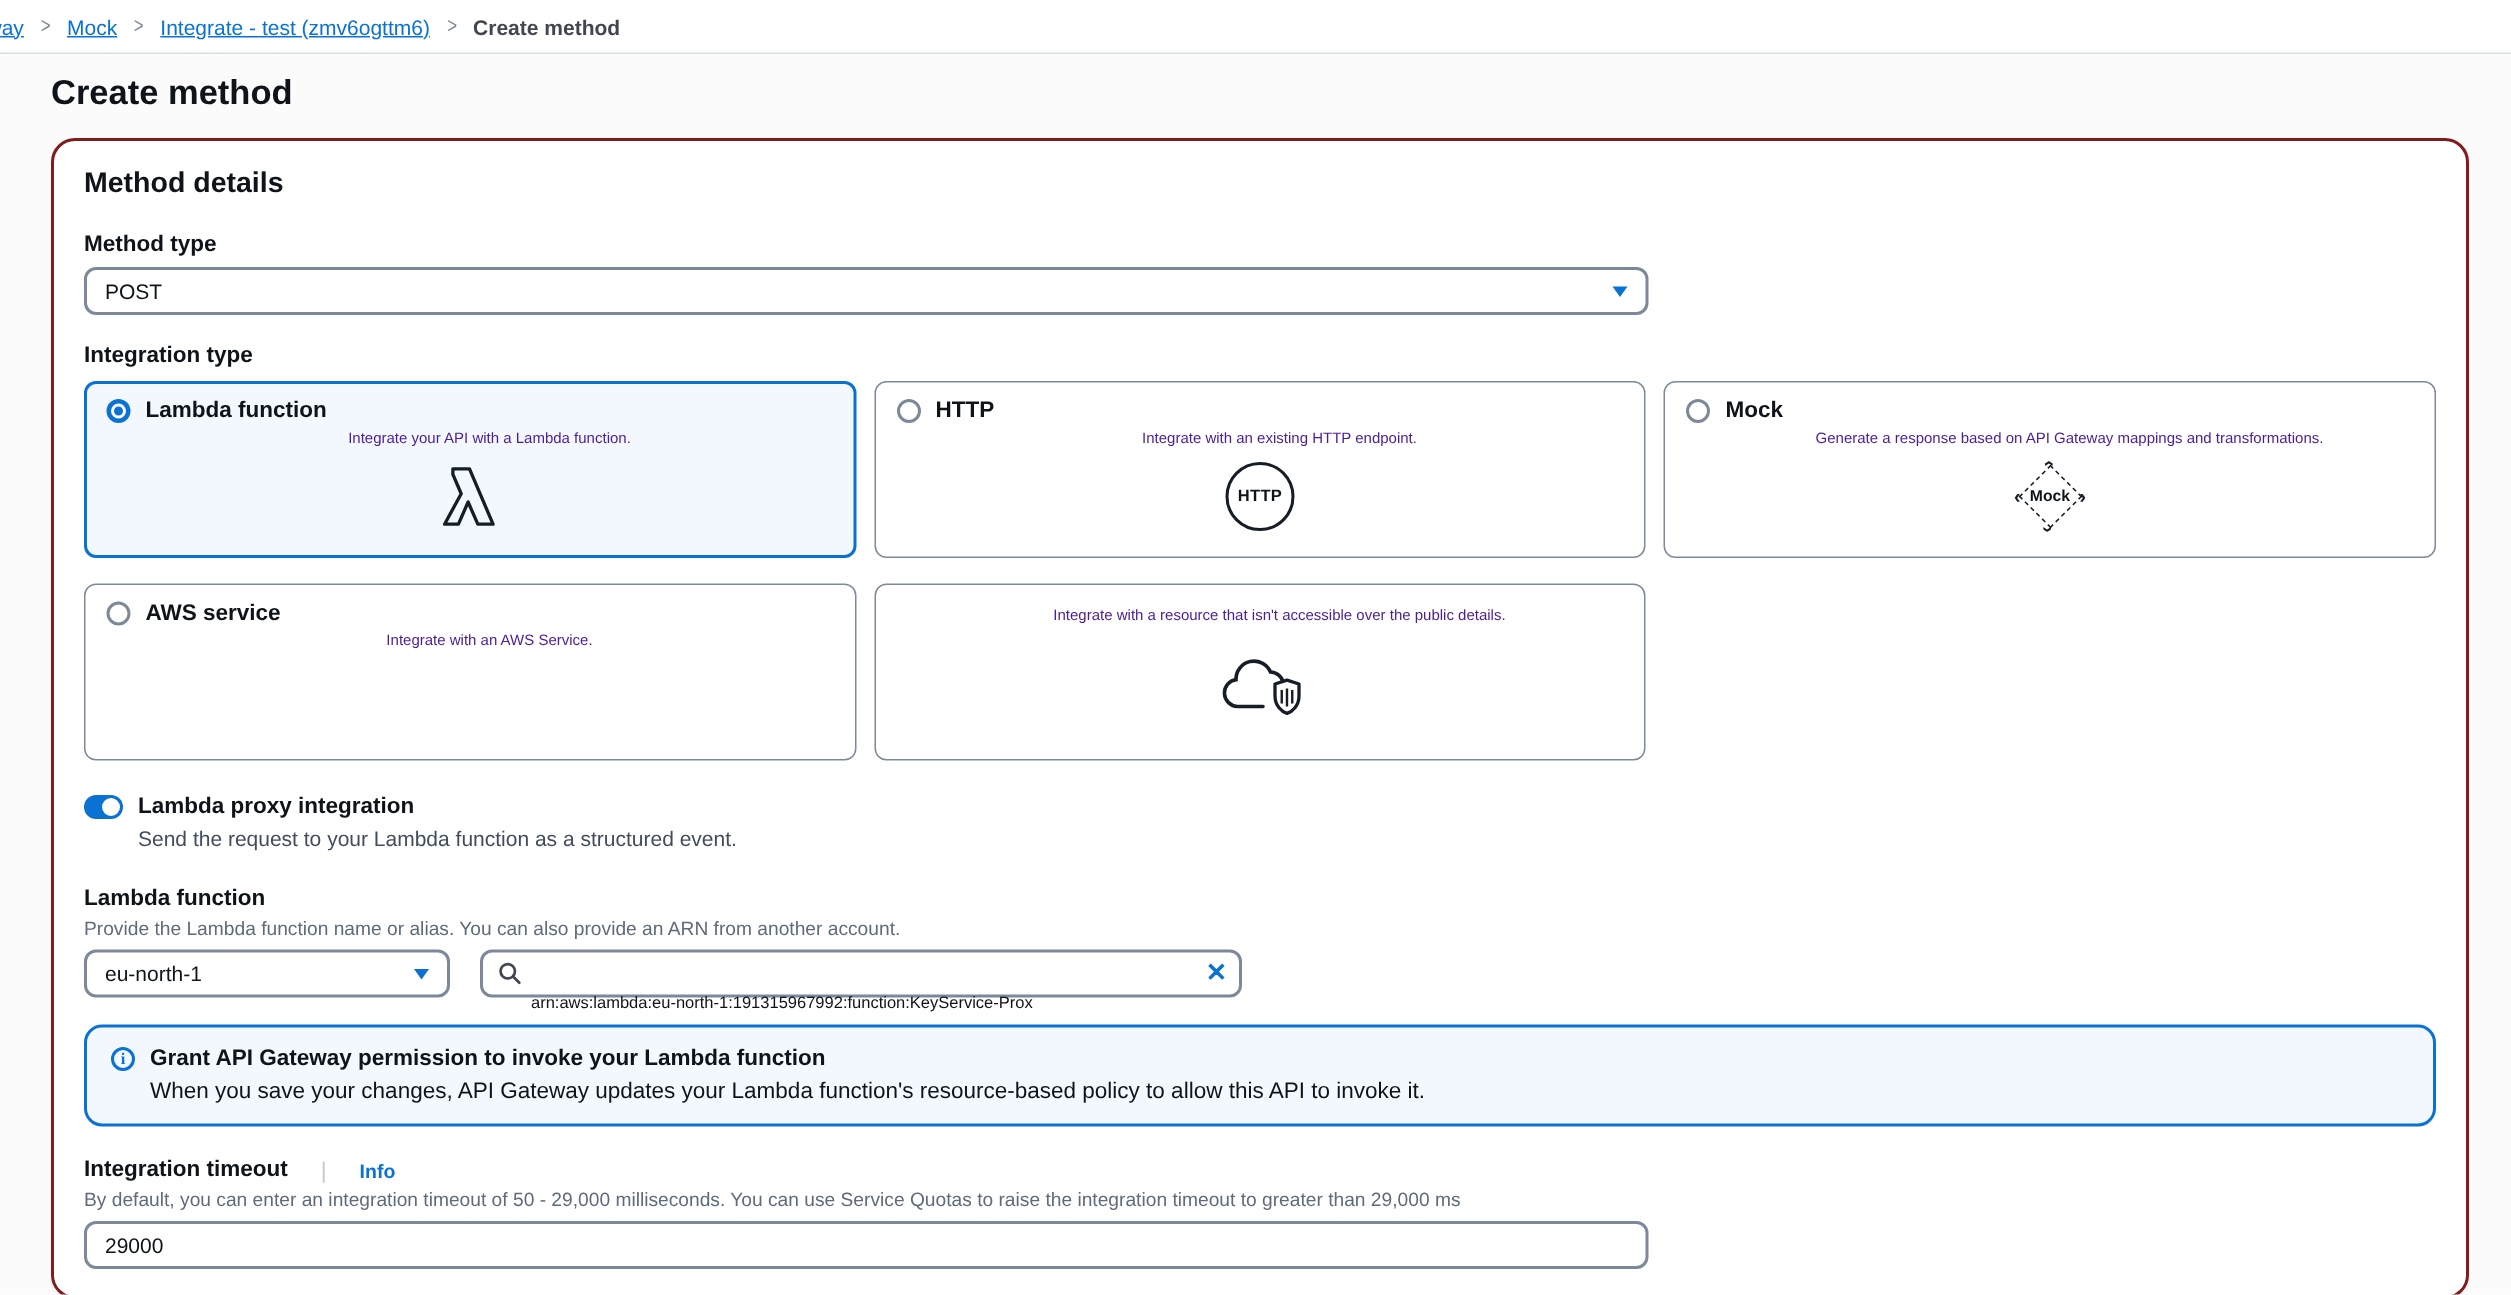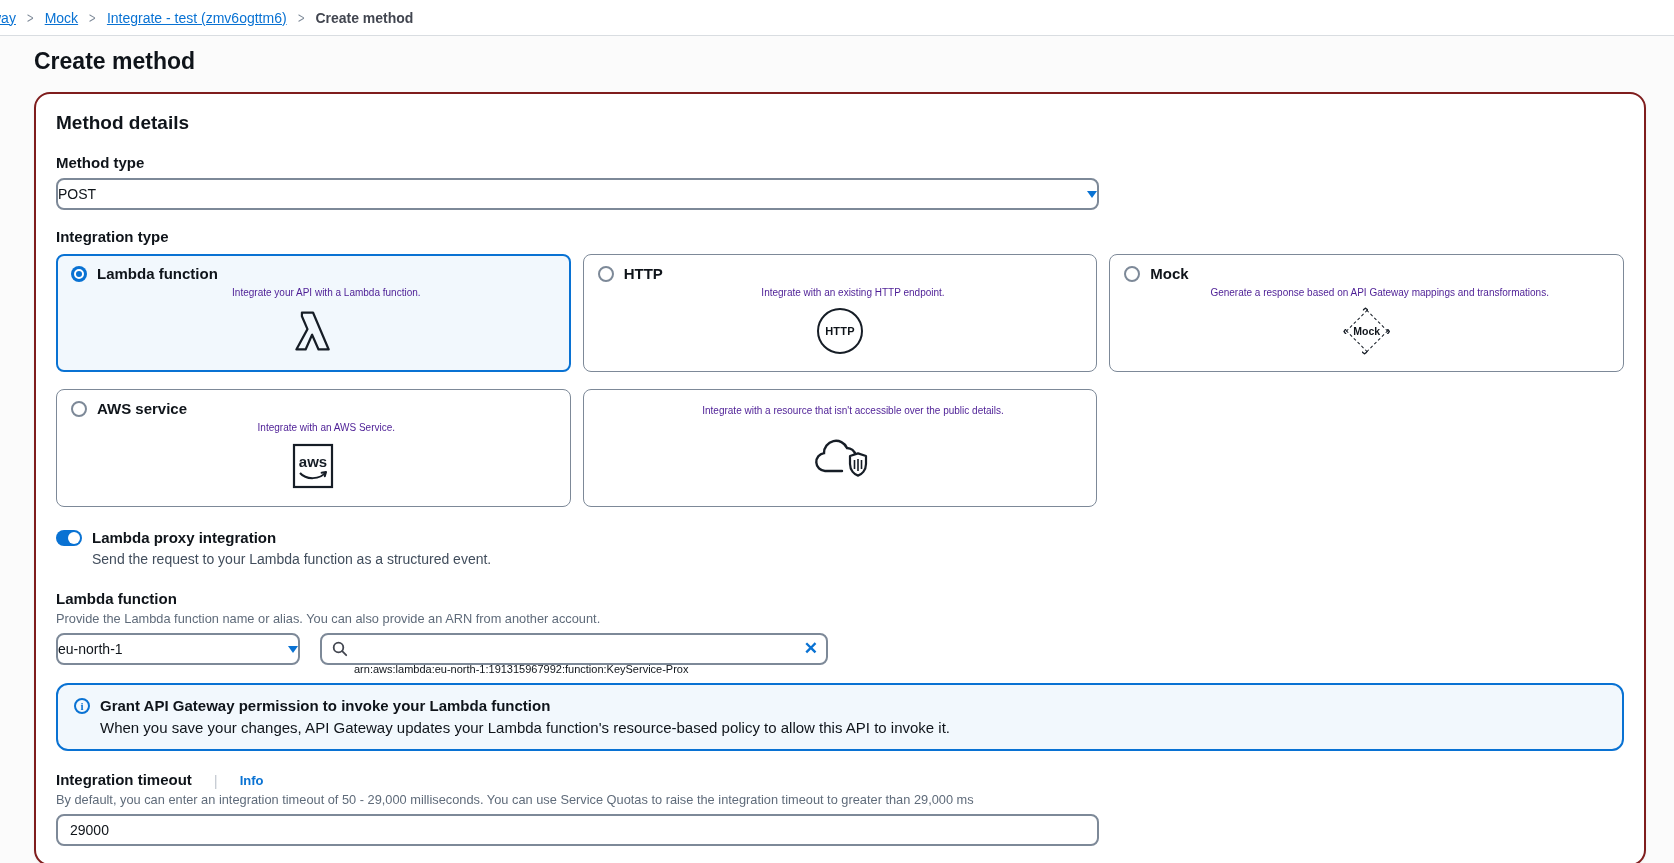--- a/index.html
+++ b/index.html
@@ -23,21 +23,21 @@
     box-shadow:0 1px 3px rgba(0,0,0,0.06); }
   .card-heading { font-size:19px; font-weight:700; line-height:26px; }
 
   .field-label { font-size:15px; font-weight:700; line-height:18px; }
   .field-desc { font-size:12.8px; color:#5f6b7a; line-height:17px; margin-top:2px; }
 
   .mt18 { margin-top:18px; } .mt20 { margin-top:20px; } .mt22 { margin-top:22px; }
 
   
   .select-box { height:32px; border:2px solid #7d8998; border-radius:8px; background:#fff;
-    display:flex; align-items:center; padding:0 0; font-size:14px; cursor:pointer; margin-top:6px; }
+    display:flex; align-items:center; padding:0 12px; font-size:14px; cursor:pointer; margin-top:6px; }
   .select-box .val { flex:1; }
   .caret-down { width:0; height:0; border-left:5px solid transparent; border-right:5px solid transparent;
     border-top:7px solid #0972d3; }
   .wide { width:1043px; }
 
   .text-input { height:32px; width:1043px; border:2px solid #7d8998; border-radius:8px;
     padding:0 12px; font-size:14px; color:#0f141a; background:#fff; margin-top:6px;
     font-family:"Liberation Sans", sans-serif; outline:none; display:block; }
 
   
@@ -175,30 +175,20 @@
         </span>
       </div>
     </div>
 
     <div class="tile">
       <div class="tile-head">
         <span class="radio off"></span>
         <span class="tile-title">AWS service</span>
       </div>
       <div class="tile-desc">Integrate with an AWS Service.</div>
-      <div class="tile-icon-wrap">
-        <span>
-          <svg width="42" height="46" viewBox="0 0 42 46">
-            <rect x="2" y="2" width="38" height="42" fill="none" stroke="#161d26" stroke-width="2.2"></rect>
-            <text x="21" y="24" text-anchor="middle" font-size="15" font-weight="bold" font-family="Liberation Sans, sans-serif" fill="#161d26">aws</text>
-            <path d="M8 30 C 14 37, 28 37, 34 29" fill="none" stroke="#161d26" stroke-width="2"></path>
-            <path d="M34 29 l-1.2 4.2 M34 29 l-4.4 0.8" fill="none" stroke="#161d26" stroke-width="2" stroke-linecap="round"></path>
-          </svg>
-        </span>
-      </div>
     </div>
 
     <div class="tile">
       <div class="tile-desc">Integrate with a resource that isn't accessible over the public details.</div>
       <div class="tile-icon-wrap">
         <span>
           <svg width="56" height="46" viewBox="0 0 56 46">
             <path d="M30 36 H13 a9 9 0 0 1 -1 -17.9 A12 12 0 0 1 35 13 a9 9 0 0 1 8.5 7" fill="none" stroke="#161d26" stroke-width="2.4" stroke-linecap="round"></path>
             <path d="M38 21 l8 -2.6 8 2.6 v8 c0 6.5 -4.5 10.5 -8 11.6 c-3.5 -1.1 -8 -5.1 -8 -11.6 z" fill="#fff" stroke="#161d26" stroke-width="2.2" stroke-linejoin="round"></path>
             <path d="M42.5 25 v9 M46 24 v12 M49.5 25 v9" fill="none" stroke="#161d26" stroke-width="1.6"></path>

